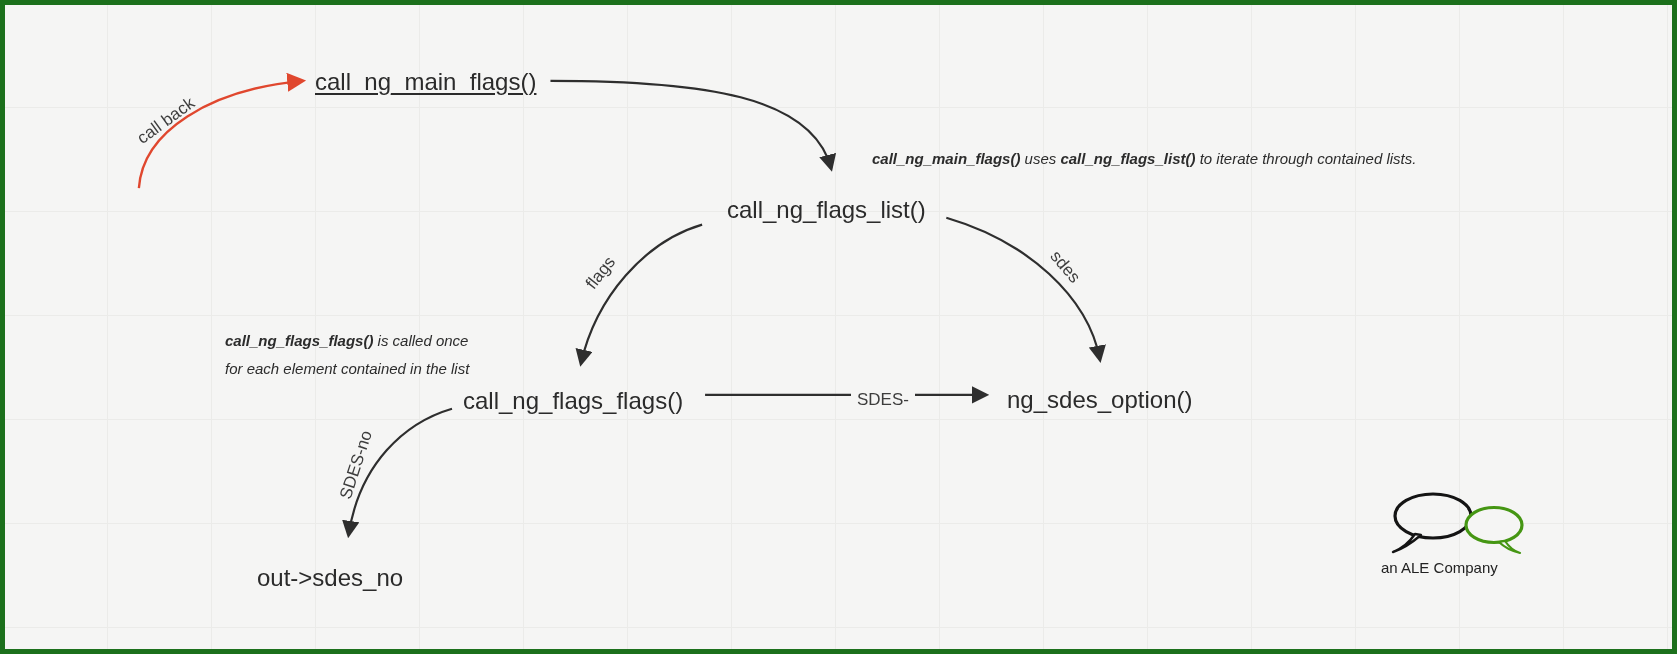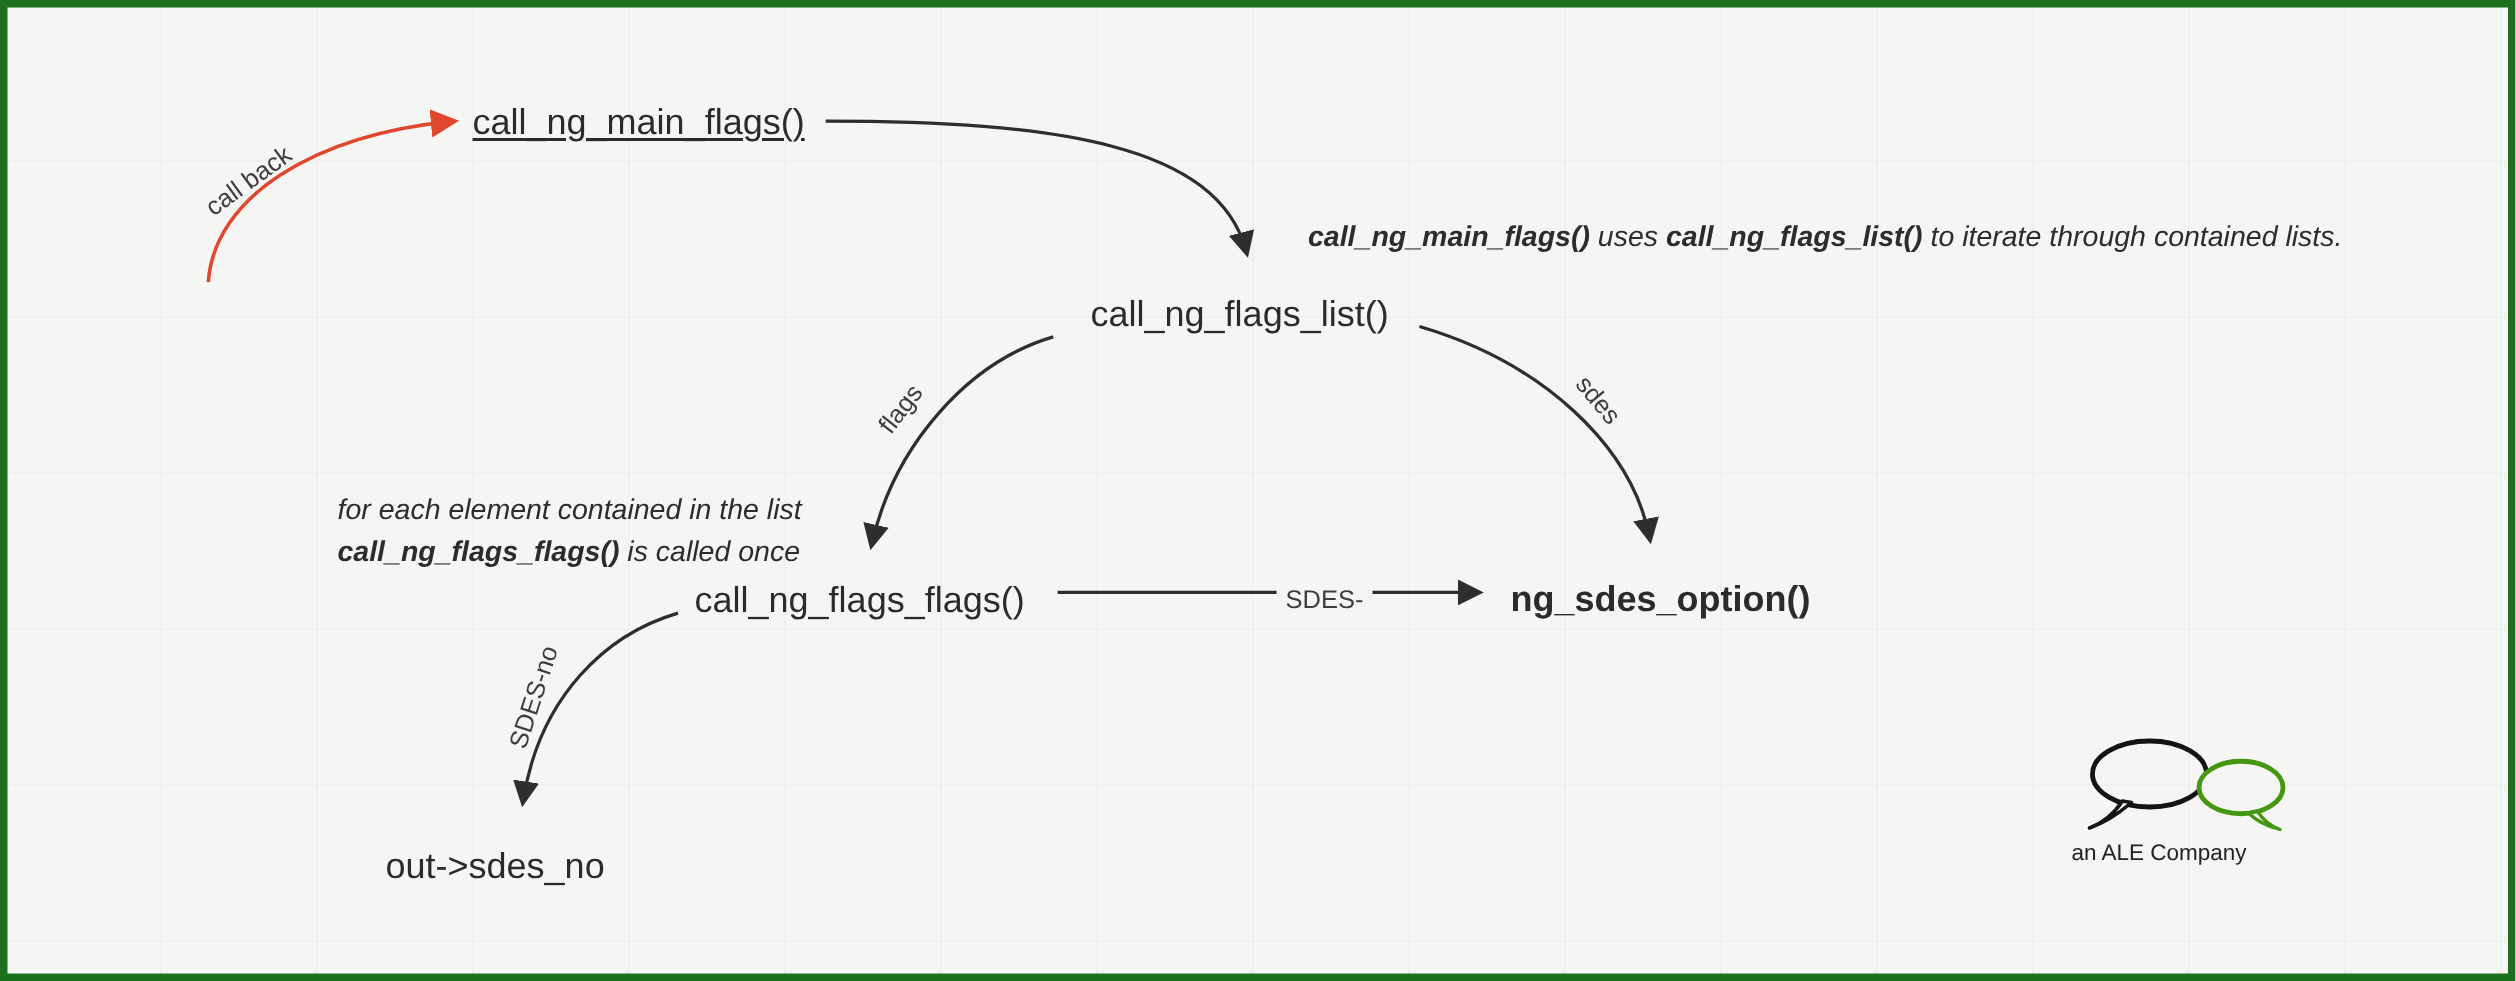--- a/index.html
+++ b/index.html
@@ -7,24 +7,24 @@
     position:relative;width:1677px;height:654px;box-sizing:border-box;
     border:5px solid #1c701c;background-color:#f5f5f4;
     background-image:linear-gradient(#ebebe9 1px,transparent 1px),
                      linear-gradient(90deg,#ebebe9 1px,transparent 1px);
     background-size:104px 104px;background-position:-2px -2px;
     font-family:"Liberation Sans",sans-serif;overflow:hidden;
   }
   .edges{position:absolute;left:0;top:0;width:100%;height:100%;pointer-events:none;}
   .node{position:absolute;font-size:24px;color:#2b2b2b;white-space:nowrap;}
   .node.u{text-decoration:underline;text-underline-offset:3px;}
-  .node.b{font-weight:700;}
+  .node.b{font-weight:400;}
   .elabel{position:absolute;font-size:17px;color:#3d3d3d;white-space:nowrap;transform-origin:center center;}
   .on-line{background:#f5f5f4;padding:0 6px;}
-  .note{position:absolute;font-size:19px;font-style:italic;color:#2c2c2c;white-space:nowrap;line-height:28px;}
+  .note{position:absolute;font-size:15px;font-style:italic;color:#2c2c2c;white-space:nowrap;line-height:28px;}
   .note b{font-weight:700;}
   .logo{position:absolute;left:1376px;top:486px;width:176px;}
   .wordmark{font-weight:800;font-size:37px;letter-spacing:-1px;line-height:1;margin-top:-6px;}
   .wm-sip{color:#141414;}
   .wm-wise{color:#459613;}
   .tagline{font-size:15px;color:#222;text-align:left;margin-top:0;padding-right:4px;}
 </style>
 </head>
 <body>
 
@@ -57,22 +57,22 @@
   <div class="elabel" style="left:578px;top:258px;transform:rotate(-52deg)">flags</div>
   <div class="elabel" style="left:1042px;top:252px;transform:rotate(50deg)">sdes</div>
   <div class="elabel on-line" style="left:846px;top:385px">SDES-</div>
   <div class="elabel" style="left:316px;top:450px;transform:rotate(-72deg)">SDES-no</div>
 
   <div class="note" style="left:867px;top:140px">
     <b>call_ng_main_flags()</b><span> uses </span><b>call_ng_flags_list()</b><span> to iterate through contained lists.</span>
   </div>
 
   <div class="note" style="left:220px;top:322px">
+    <div><b>call_ng_flags_flags()</b><span> is called once</span></div>
     <div>for each element contained in the list</div>
-    <div><b>call_ng_flags_flags()</b><span> is called once</span></div>
   </div>
 
 
   <div class="logo">
     <svg width="170" height="64" viewBox="0 0 170 64">
       <ellipse cx="52" cy="25" rx="38" ry="22" fill="none" stroke="#141414" stroke-width="3.2"></ellipse>
       <path d="M34 43 C28 52 20 58 12 61 C24 57 33 50 40 44 Z" fill="#f5f5f4" stroke="#141414" stroke-width="2.4" stroke-linejoin="round"></path>
       <ellipse cx="113" cy="34" rx="28" ry="17.5" fill="#f5f5f4" stroke="#459613" stroke-width="3.2"></ellipse>
       <path d="M124 50 C128 56 133 60 139 62 C131 60 123 56 118 51 Z" fill="#f5f5f4" stroke="#459613" stroke-width="2.2" stroke-linejoin="round"></path>
     </svg>

